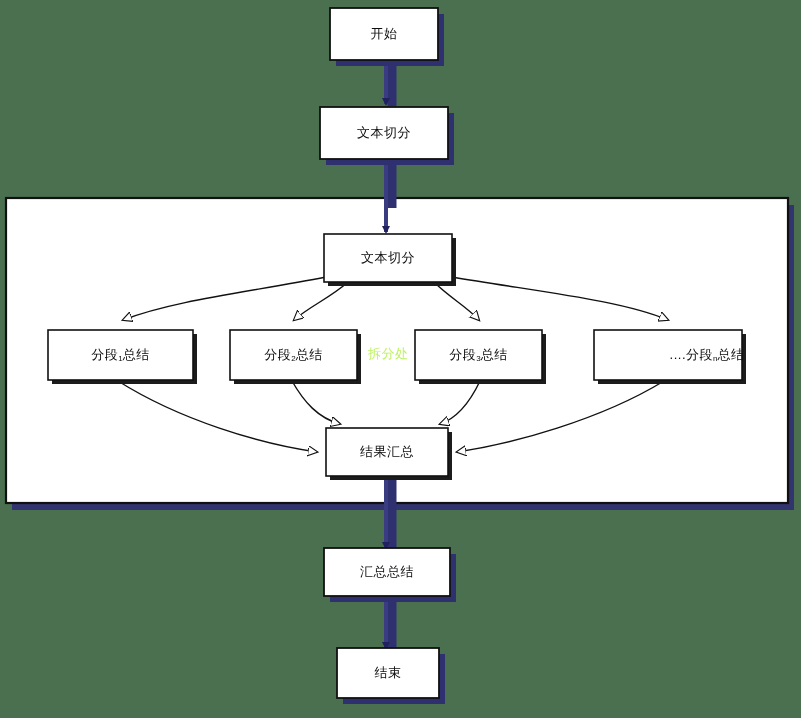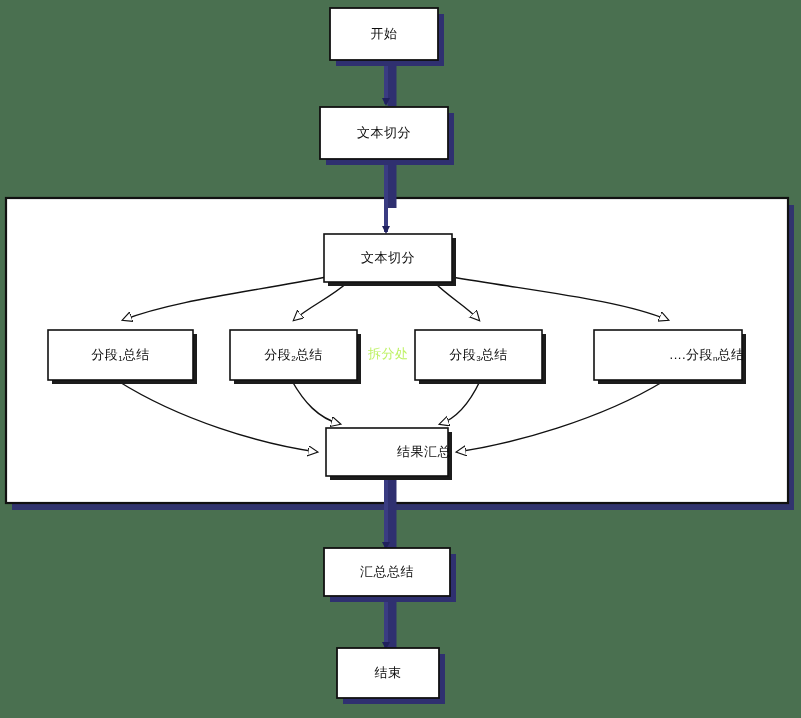--- a/index.html
+++ b/index.html
@@ -196,21 +196,21 @@
       <sub>3</sub>
       <span>总结</span>
   </div>
 
   <div class="node-label" style="left:594px; top:330px; width:148px; height:50px;padding-left:39px;">
     <span>....分段</span>
       <sub>n</sub>
       <span>总结</span>
   </div>
 
-  <div class="node-label" style="left:326px; top:428px; width:122px; height:48px;padding-left:37px;">结果汇总</div>
+  <div class="node-label" style="left:326px; top:428px; width:122px; height:48px;">结果汇总</div>
 
   <div class="node-label" style="left:337px; top:648px; width:102px; height:50px;">结束</div>
 
   <div class="node-label" style="left:324px; top:548px; width:126px; height:48px;">汇总总结</div>
 
   <div class="sub-title" style="left:368px; top:345px;">拆分处</div>
 
 </div>
 
 </body></html>

